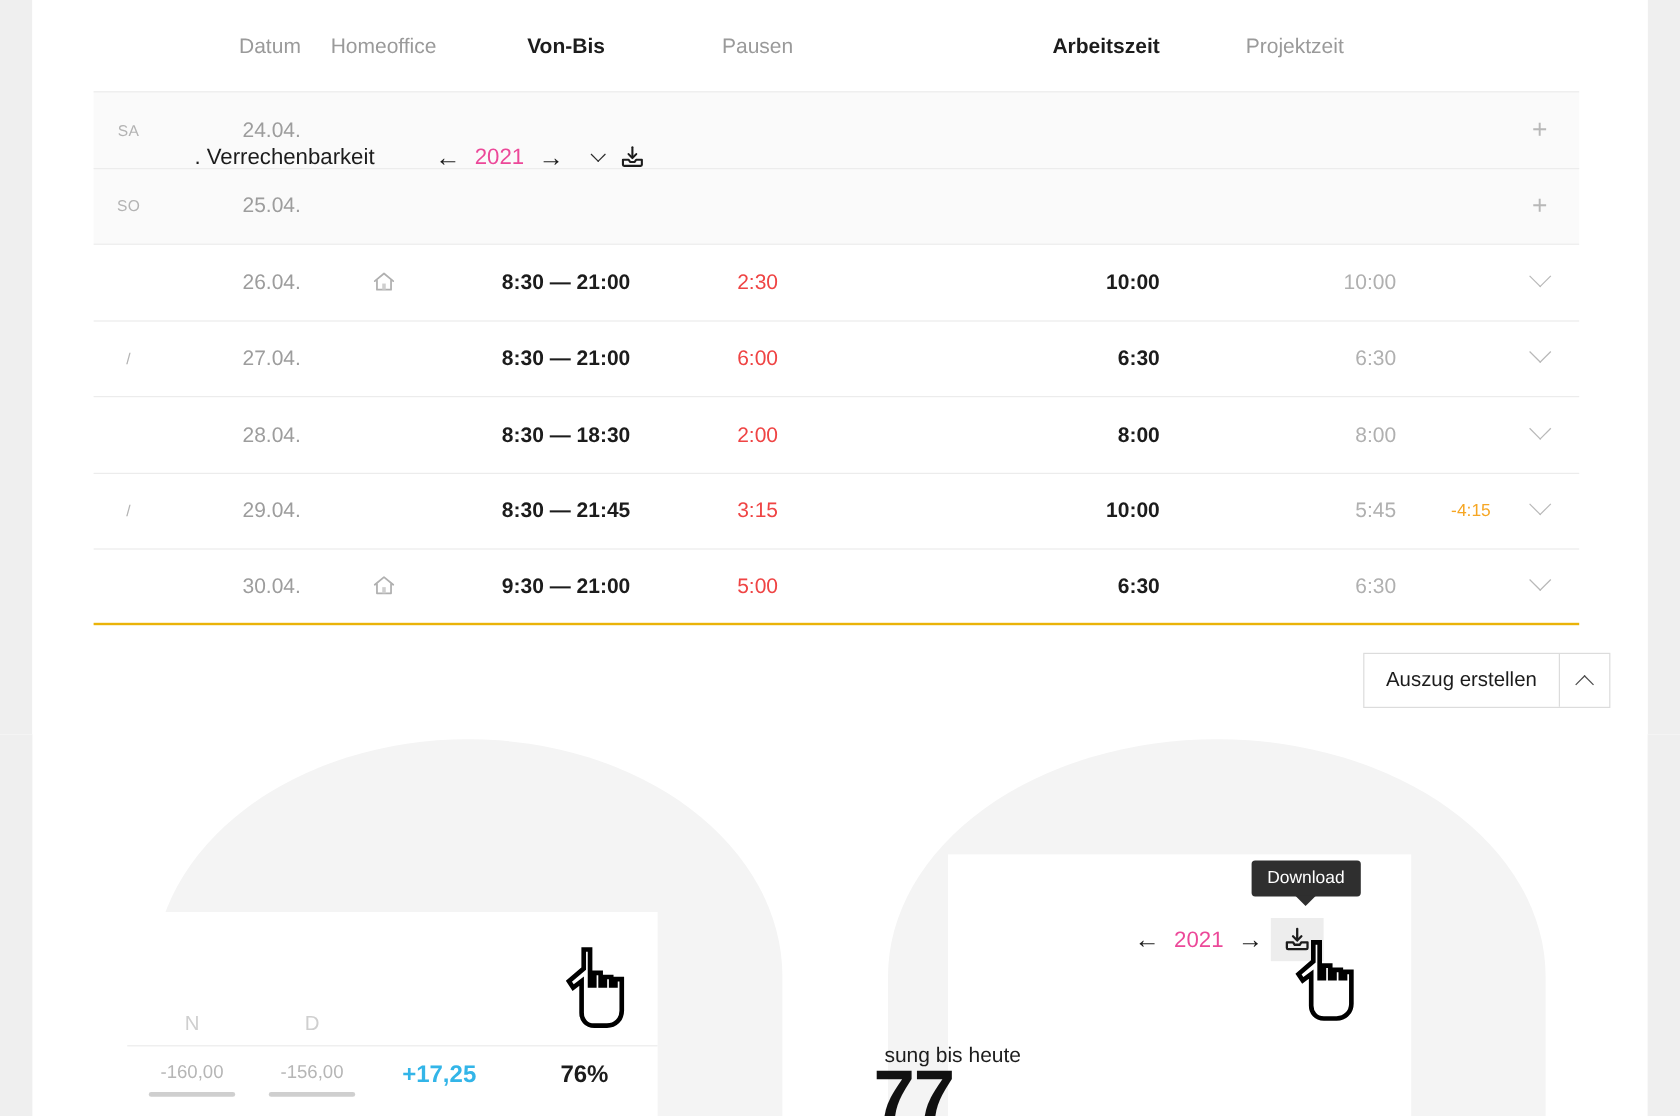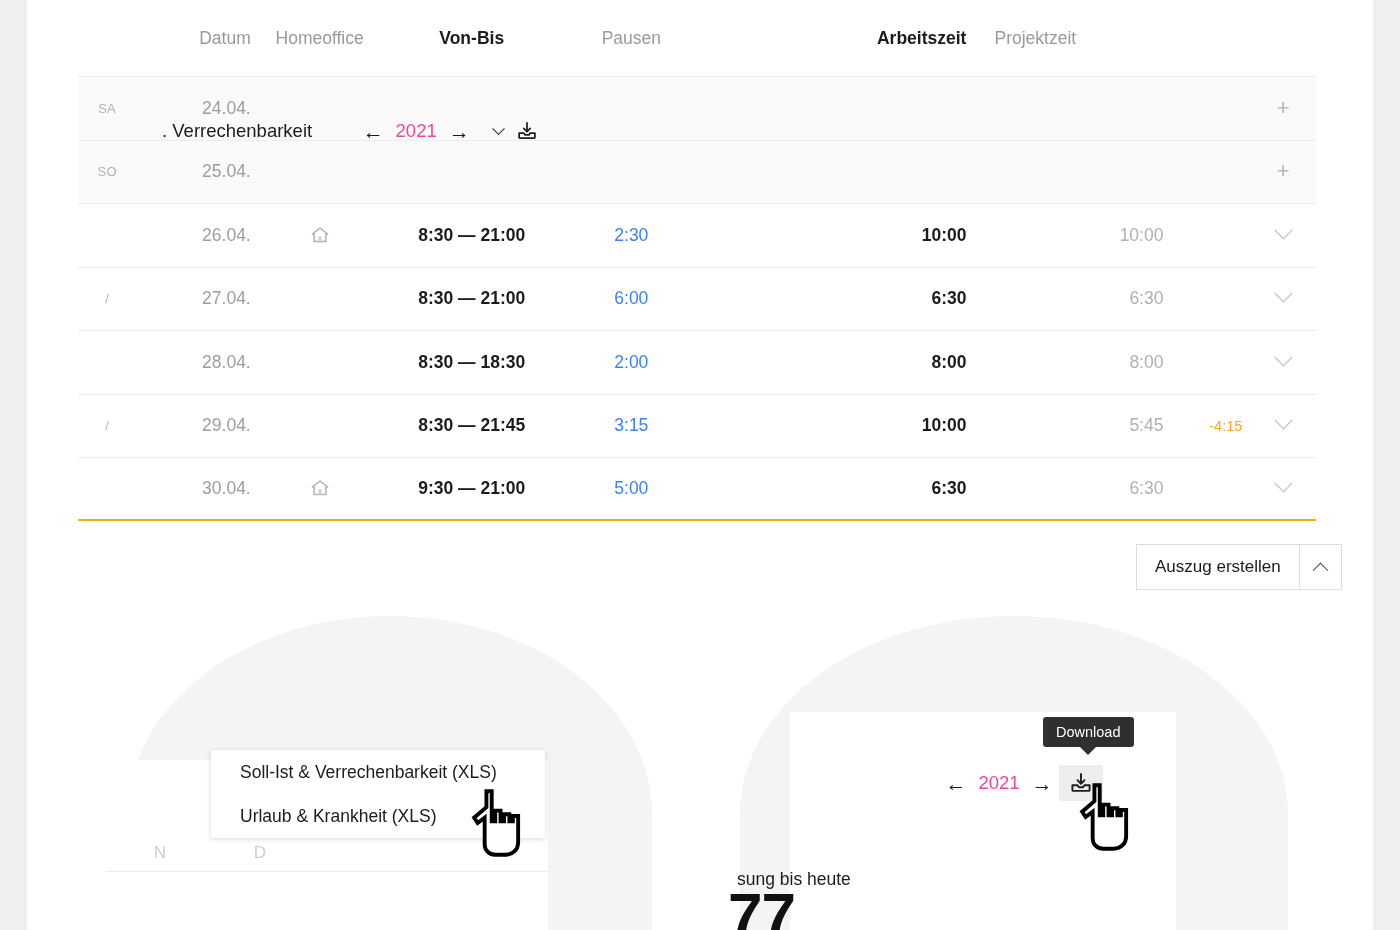--- a/index.html
+++ b/index.html
@@ -42,34 +42,34 @@
     position:relative;
   }
   .row.weekend { background:#fafafa; }
   .row.last { border-bottom:2px solid #eab308; }
 
   
   .c-day   { width:62px;  text-align:center; color:#b3b3b3; font-size:13px; letter-spacing:.3px; }
   .c-date  { width:128px; text-align:right;  color:#9d9d9d; padding-right:6px; }
   .c-home  { width:134px; text-align:center; }
   .c-vonbis{ width:190px; text-align:center; color:#1c1c1c; font-weight:700; }
-  .c-pause { width:150px; text-align:center; color:#3b82f6; }
+  .c-pause { width:150px; text-align:center; color:#ef4444; }
   .c-arb   { width:310px; text-align:right;  color:#1c1c1c; font-weight:700; padding-right:28px; }
   .c-proj  { width:180px; text-align:right;  color:#b0b0b0; }
   .c-diff  { width:92px;  text-align:right;  color:#f6a623; font-size:14.5px; font-weight:500; padding-right:8px;}
   .c-act   { width:70px;  text-align:center; color:#b8b8b8; }
 
   
   .thead .c-day{}
   .thead .c-date{ text-align:right; padding-right:6px; }
   .thead .c-home{ }
   .thead .c-vonbis{ }
   .thead .c-pause{ }
   .thead .c-arb{ padding-right:28px; }
-  .thead .c-proj{ text-align:left; }
+  .thead .c-proj{ text-align:center; }
   .thead .c-diff{ }
   .thead .c-act{ }
 
   .plus  { font-size:22px; color:#b8b8b8; line-height:1; font-weight:300; }
   .chev  { display:inline-block; width:13px; height:13px;
            border-right:1.6px solid #b8b8b8; border-bottom:1.6px solid #b8b8b8;
            transform:rotate(45deg) translate(-3px,-3px); }
 
   .home-icon svg { display:block; margin:0 auto; }
 
@@ -314,33 +314,45 @@
       <span class="dl-btn">
         <svg width="22" height="22" viewBox="0 0 24 24" fill="none" stroke="#1c1c1c" stroke-width="1.9" stroke-linecap="round" stroke-linejoin="round">
           <path d="M12 3v9"></path>
             <path d="M8.5 9.2 12 12.8l3.5-3.6"></path>
           <path d="M3.4 14.3h5.2l1.3 2h4.2l1.3-2h5.2v4.6a1 1 0 0 1-1 1H4.4a1 1 0 0 1-1-1z"></path>
         </svg>
       </span>
     </span>
   </div>
 
-  <div class="menu">
-    <div class="menu-item">Soll-Ist &amp; Verrechenbarkeit (XLS)</div>
-    <div class="menu-item">Urlaub &amp; Krankheit (XLS)</div>
-  </div>
 
   <div class="mini-cols">
     <div class="mc" style="width:108px">N</div>
     <div class="mc" style="width:92px">D</div>
     <div class="mc" style="width:120px"></div>
     <div class="mc" style="width:122px"></div>
   </div>
   <div class="card-divider"></div>
 
+  <div class="val-row">
+    <div style="width:108px">
+      <div class="val mut">-160,00</div>
+      <div class="ubar" style="width:72px"></div>
+    </div>
+    <div style="width:92px">
+      <div class="val mut">-156,00</div>
+      <div class="ubar" style="width:72px"></div>
+    </div>
+    <div style="width:120px">
+      <div class="val blue">+17,25</div>
+    </div>
+    <div style="width:122px">
+      <div class="val dark">76%</div>
+    </div>
+  </div>
 
   <div class="w-head w-head-b">
     <span class="arrow-btn">←</span>
     <span class="year">2021</span>
     <span class="arrow-btn">→</span>
     <span class="dl-btn hot">
       <svg width="24" height="24" viewBox="0 0 24 24" fill="none" stroke="#1c1c1c" stroke-width="1.9" stroke-linecap="round" stroke-linejoin="round">
         <path d="M12 3v9"></path>
           <path d="M8.5 9.2 12 12.8l3.5-3.6"></path>
         <path d="M3.4 14.3h5.2l1.3 2h4.2l1.3-2h5.2v4.6a1 1 0 0 1-1 1H4.4a1 1 0 0 1-1-1z"></path>

